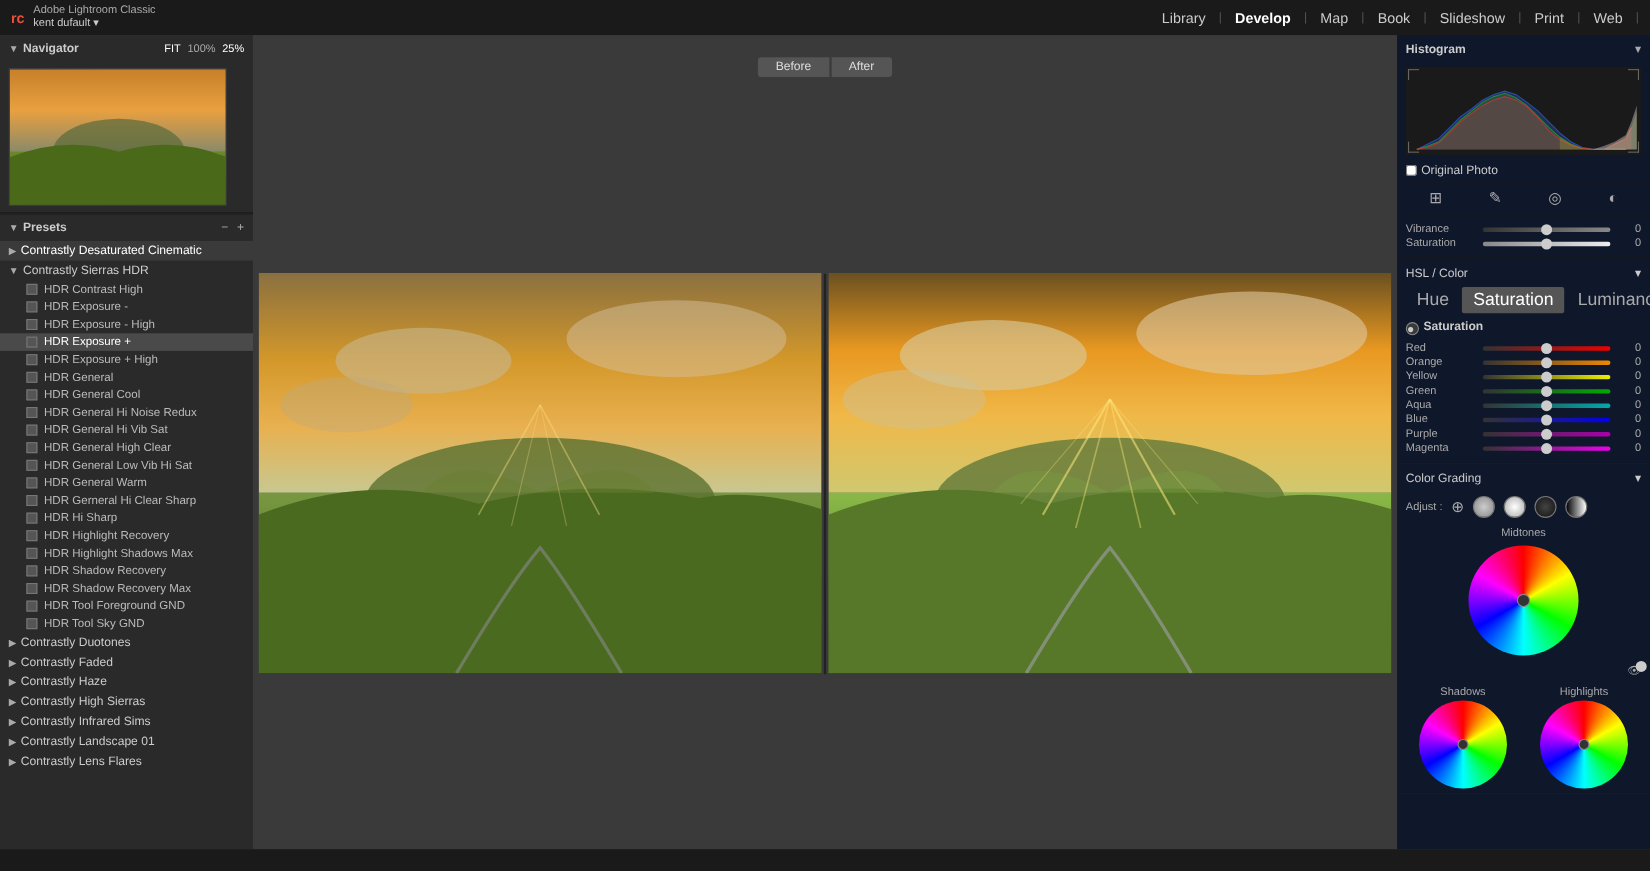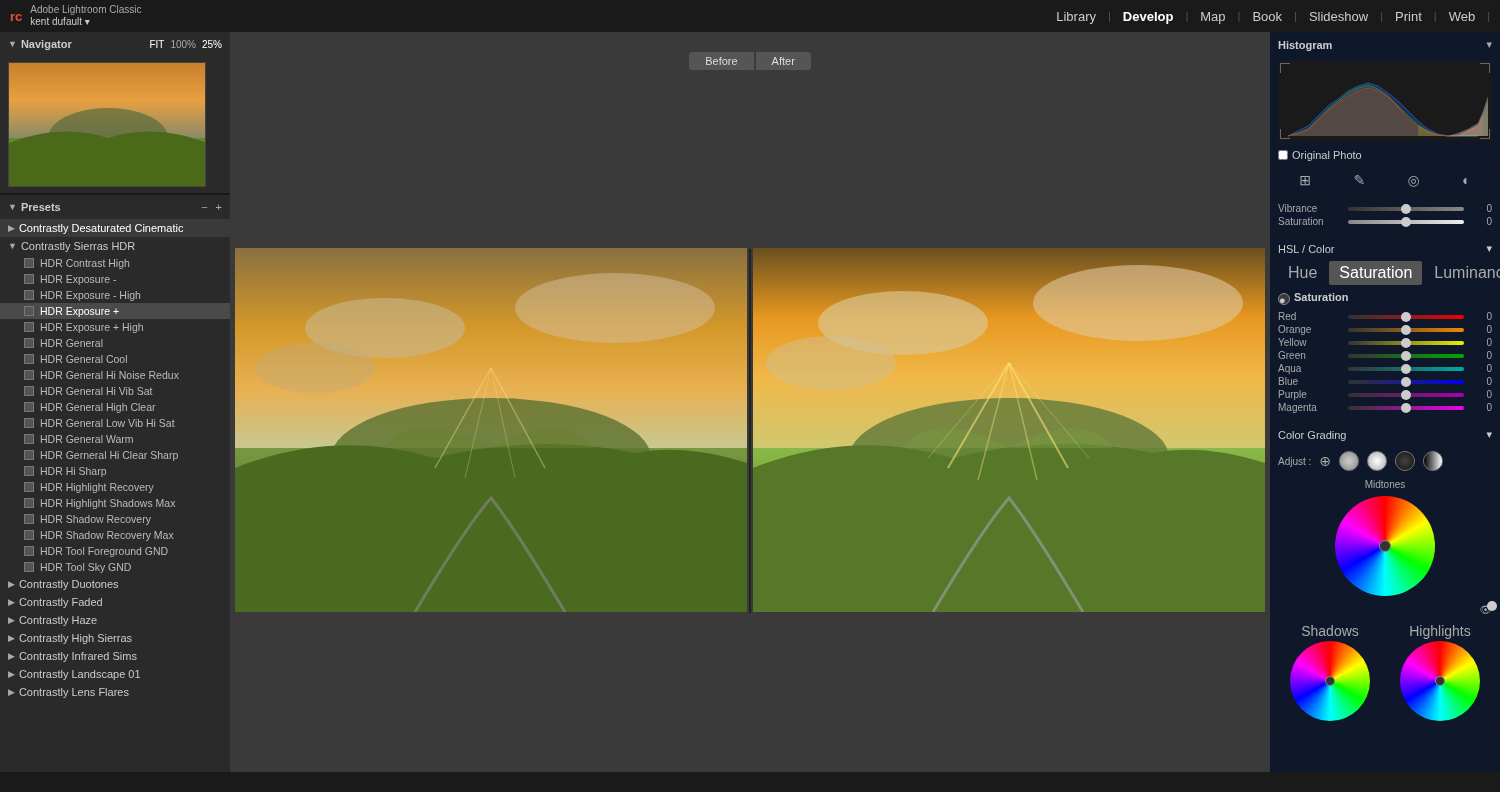--- a/index.html
+++ b/index.html
@@ -119,21 +119,21 @@
     #cg-adjust-label { color: #aaa; font-size: 10px; }
     .cg-adjust-icon { cursor: pointer; color: #aaa; font-size: 14px; }
     .cg-circle-btn { width: 20px; height: 20px; border-radius: 50%; border: 1px solid #777; cursor: pointer; display: inline-block; }
 
     #cg-midtones-label { text-align: center; color: #aaa; font-size: 10px; padding: 4px 0 2px; }
     #cg-wheel-midtones { margin: 0 auto; width: 100px; height: 100px; border-radius: 50%; background: conic-gradient(red, yellow, lime, cyan, blue, magenta, red); display: flex; align-items: center; justify-content: center; position: relative; }
     .cg-wheel-center { width: 12px; height: 12px; border-radius: 50%; background: #333; border: 1px solid #888; position: absolute; }
     #cg-slider-row { display: flex; justify-content: center; padding: 4px 8px; }
     #cg-shadow-highlight { display: flex; justify-content: space-around; padding: 4px 8px; gap: 6px; }
     .cg-sh-item { display: flex; flex-direction: column; align-items: center; gap: 2px; }
-    .cg-sh-label { color: #aaa; font-size: 14px; }
+    .cg-sh-label { color: #aaa; font-size: 10px; }
     .cg-wheel-small { width: 80px; height: 80px; border-radius: 50%; background: conic-gradient(red, yellow, lime, cyan, blue, magenta, red); display: flex; align-items: center; justify-content: center; position: relative; }
     .cg-wheel-small .cg-wheel-center { width: 10px; height: 10px; }
 
     
     #tone-curve-section { border-bottom: 1px solid #1a1a1a; }
     #tc-header { display: flex; align-items: center; justify-content: space-between; padding: 6px 8px; cursor: pointer; }
 
     
     #bottom-bar { height: 20px; background: #1a1a1a; flex-shrink: 0; }
   </style>

